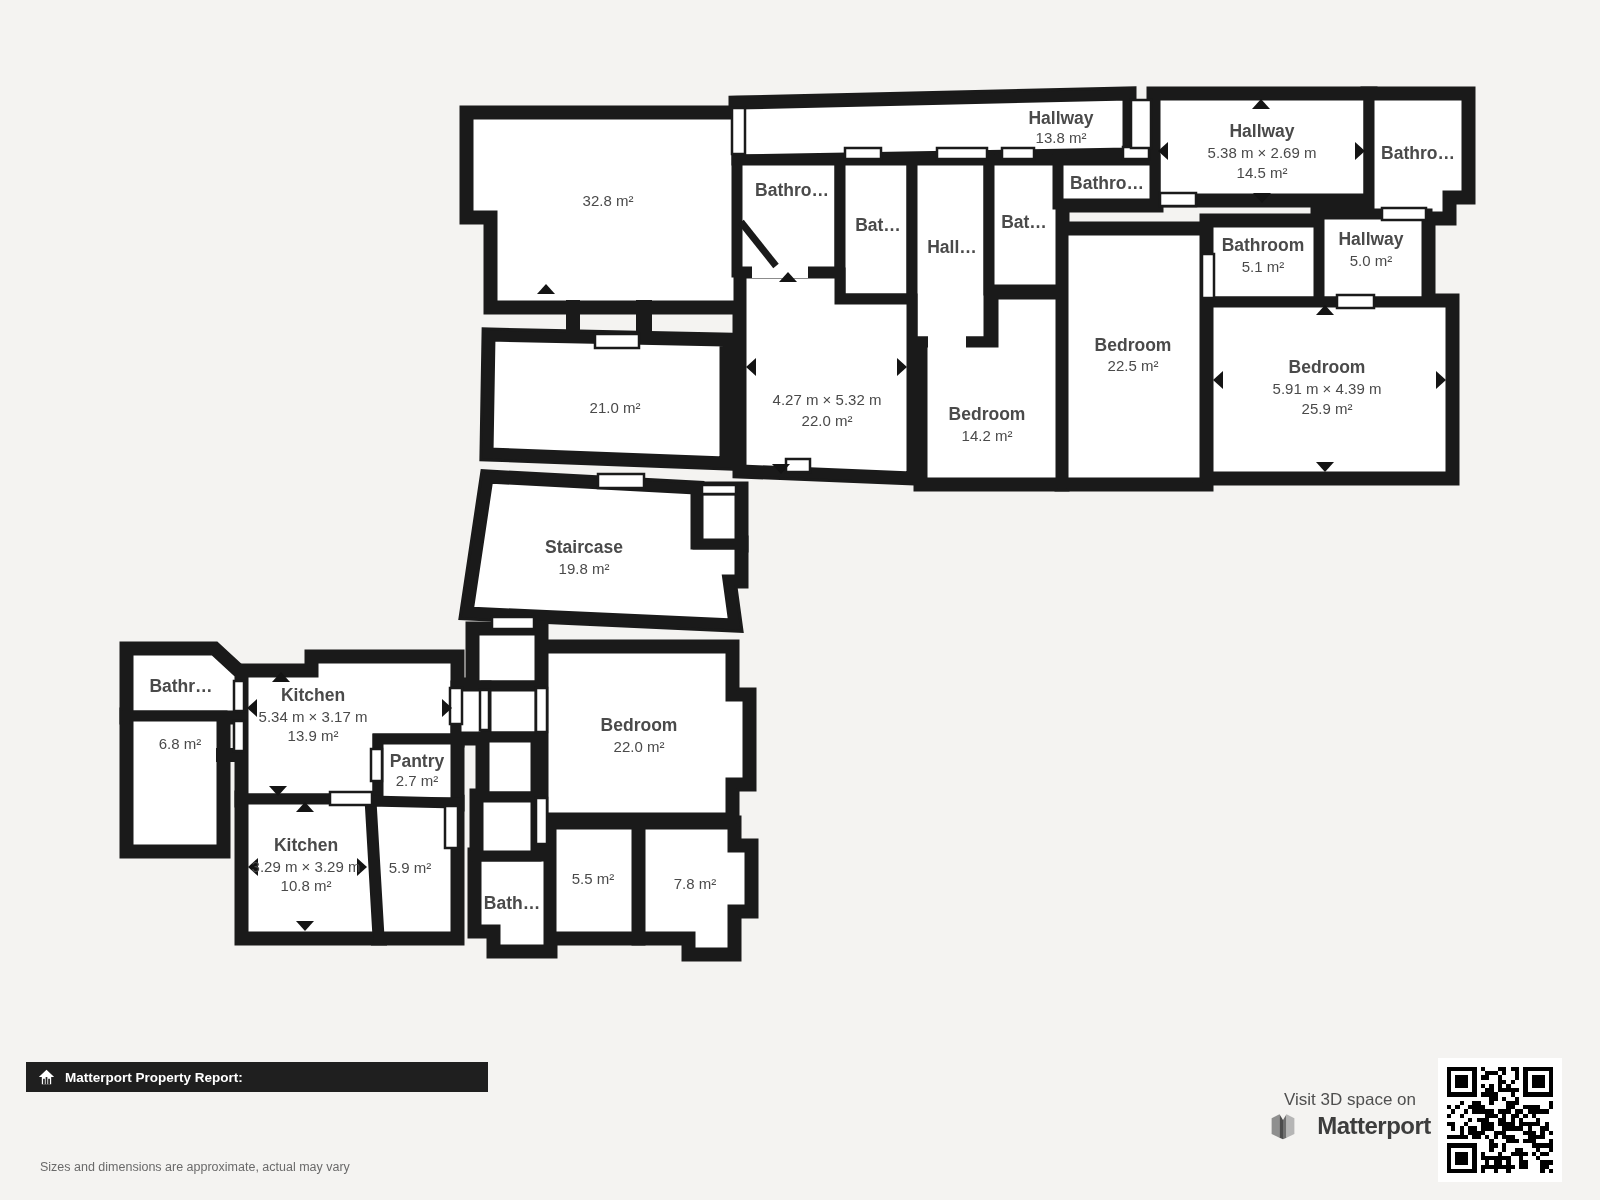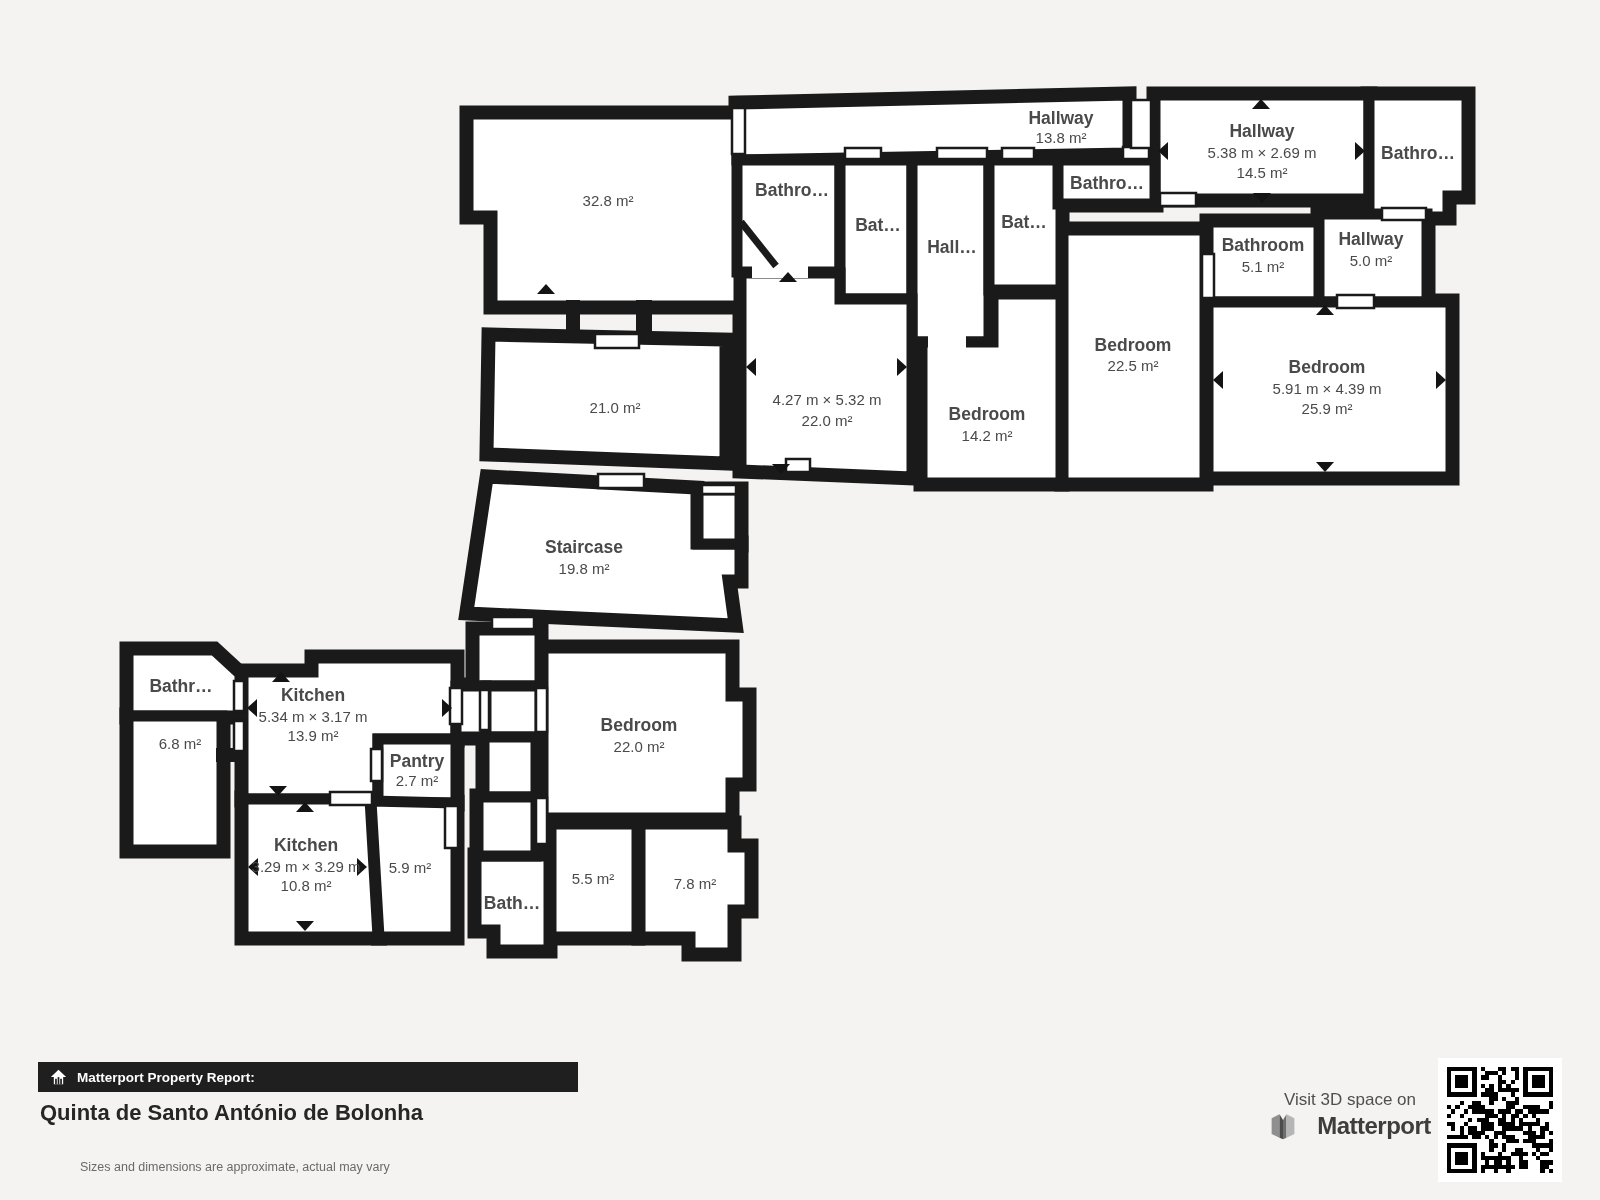--- a/index.html
+++ b/index.html
@@ -5,29 +5,29 @@
   html,body{margin:0;padding:0;}
   .stage{position:relative;width:1600px;height:1200px;background:#f4f3f1;
          font-family:"Liberation Sans",sans-serif;overflow:hidden;}
   svg text{fill:#4a4a4a;text-anchor:middle;}
   .nm{font:700 17.5px "Liberation Sans",sans-serif;}
   .sb{font:400 15px "Liberation Sans",sans-serif;}
   .win{fill:#ffffff;stroke:#1a1a1a;stroke-width:2.5;}
   .gap{fill:#ffffff;}
   .tab{fill:#1a1a1a;}
   .arrow{fill:#141414;}
-  .footer-banner{position:absolute;left:38px;top:1062px;width:540px;height:30px;
+  .footer-banner{position:absolute;left:26px;top:1062px;width:462px;height:30px;
     background:#1f1f1f;color:#ffffff;display:flex;align-items:center;gap:10px;
     padding-left:12px;box-sizing:border-box;font-weight:700;font-size:13.5px;}
   .prop-title{position:absolute;left:40px;top:1100px;font-weight:700;font-size:22px;color:#262626;}
   .stats{position:absolute;left:40px;top:1136px;font-size:16px;color:#3c3c3c;
     display:flex;align-items:center;height:24px;}
   .stats b{color:#2b2b2b;}
   .stat-div{display:inline-block;width:2px;height:22px;background:#2b2b2b;margin:0 14px;}
-  .disclaimer{position:absolute;left:40px;top:1160px;font-size:12.5px;color:#6a6a6a;margin-left:40px;}
+  .disclaimer{position:absolute;left:40px;top:1160px;font-size:12.5px;color:#6a6a6a;}
   .visit{position:absolute;left:1250px;top:1090px;width:200px;text-align:center;
     font-size:17px;color:#4f4f4f;}
   .brandrow{position:absolute;left:1250px;top:1112px;width:200px;display:flex;
     align-items:center;justify-content:center;gap:20px;}
   .brandword{font-weight:700;font-size:24px;color:#3d3d3d;letter-spacing:-0.5px;}
   .qr{position:absolute;left:1438px;top:1058px;width:124px;height:124px;background:#ffffff;
     display:flex;align-items:center;justify-content:center;}
 </style>
 </head>
 <body>
@@ -191,21 +191,20 @@
 <div class="footer-banner">
   <svg viewBox="0 0 20 20" width="17" height="17">
     <polygon points="10,1 19,9.5 15.5,9.5 15.5,18 4.5,18 4.5,9.5 1,9.5" fill="#ffffff"></polygon>
     <rect x="6" y="11.5" width="2" height="6.5" fill="#1f1f1f"></rect>
     <rect x="9" y="9.5" width="2" height="8.5" fill="#1f1f1f"></rect>
     <rect x="12" y="11.5" width="2" height="6.5" fill="#1f1f1f"></rect>
   </svg>
   <span>Matterport Property Report:</span>
 </div>
 
-<div class="prop-title">Quinta de Santo António de Bolonha</div>
 
 
 <div class="disclaimer">Sizes and dimensions are approximate, actual may vary</div>
 
 <div class="visit">Visit 3D space on</div>
 
 <div class="brandrow">
   <svg viewBox="0 0 32 32" width="28" height="28">
     <polygon points="3,7 12,2.5 12,29.5 3,25" fill="#8f8f8f"></polygon>
     <polygon points="12,2.5 16,9 16,31 12,29.5" fill="#4c4c4c"></polygon>

